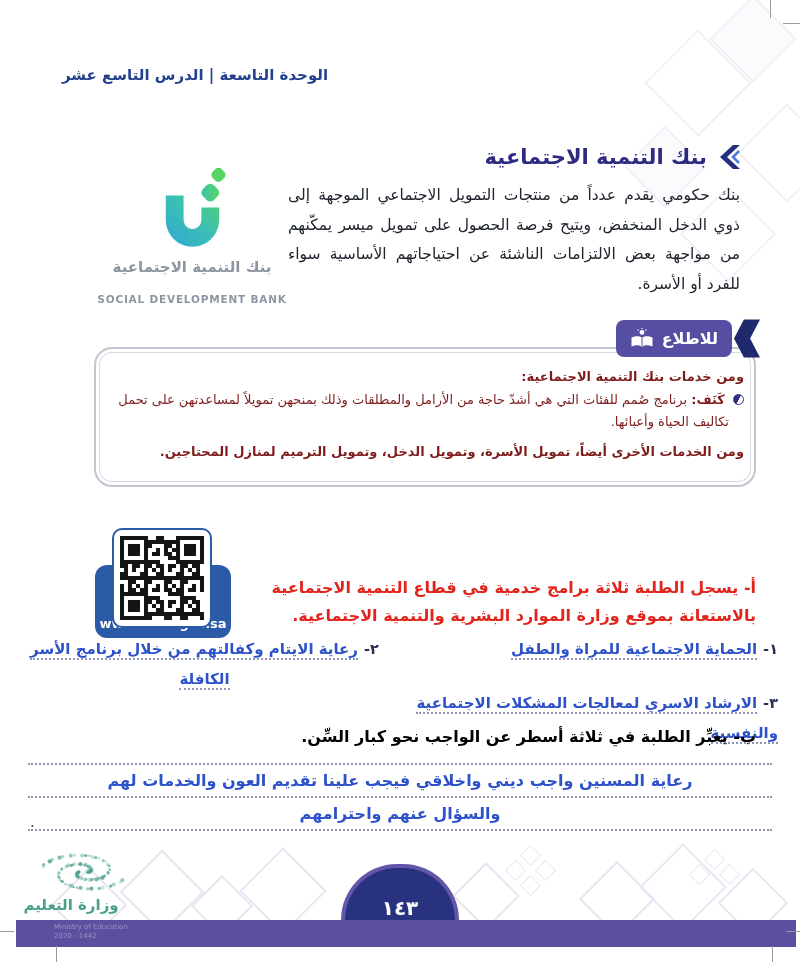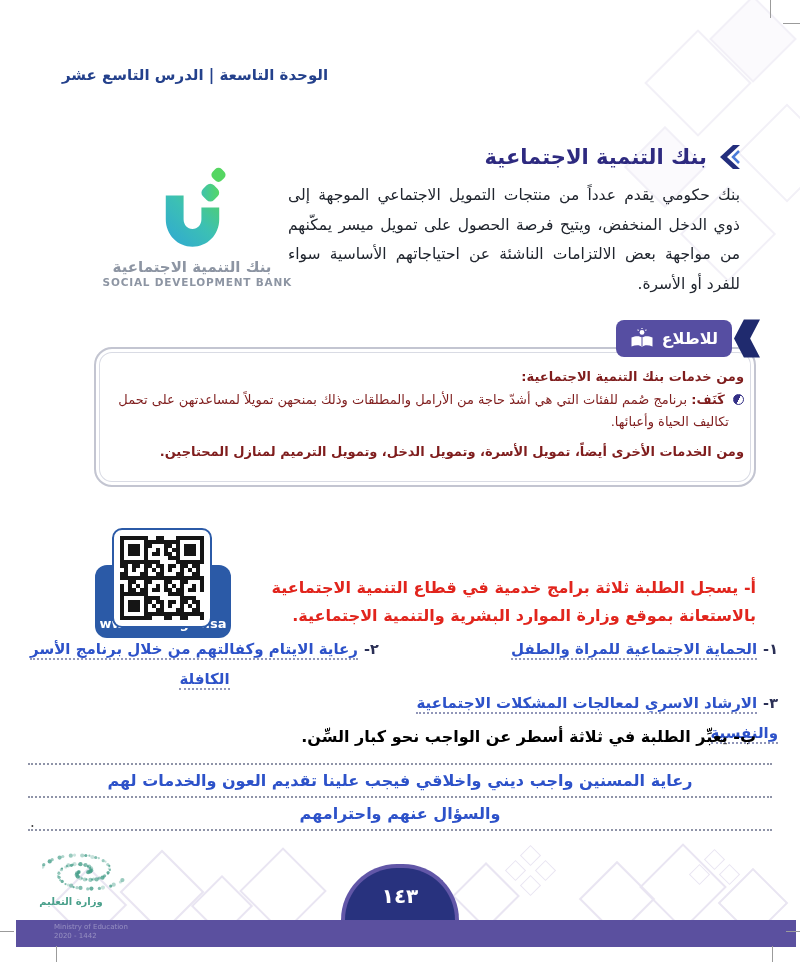--- a/index.html
+++ b/index.html
@@ -18,21 +18,21 @@
 
   .header{position:absolute;left:62px;top:66px;font-size:15px;font-weight:bold;
           color:#24418c;direction:rtl;}
 
   .title-row{position:absolute;right:58px;top:144px;display:flex;align-items:center;
              gap:9px;direction:rtl;}
   .title-row h1{margin:0;font-size:21px;font-weight:bold;color:#2e2a80;}
 
   .logo{position:absolute;left:92px;top:160px;width:200px;text-align:center;}
   .logo-ar{font-size:15px;font-weight:bold;color:#8d95a3;margin-top:2px;direction:rtl;}
-  .logo-en{font-size:10.5px;font-weight:bold;color:#8d95a3;letter-spacing:.8px;margin-top:0;text-align:right;}
+  .logo-en{font-size:10.5px;font-weight:bold;color:#8d95a3;letter-spacing:.8px;margin-top:17px;}
 
   .body-text{position:absolute;right:60px;top:181px;width:452px;margin:0;
              font-size:15.5px;line-height:29.5px;color:#20252e;direction:rtl;text-align:justify;}
 
   .info-box{position:absolute;left:94px;top:347px;width:662px;height:140px;box-sizing:border-box;
             border:2px solid #c3c5d1;border-radius:18px;
             box-shadow:inset 0 0 0 3px #fff,inset 0 0 0 4px #d9dbe4;}
   .info-badge{position:absolute;right:40px;top:320px;display:flex;align-items:stretch;
               height:37px;direction:ltr;z-index:2;gap:10px;}
   .badge-pill{background:#564ea2;border-radius:8px;display:flex;align-items:center;gap:8px;
@@ -85,31 +85,31 @@
 
   .answer-b{position:absolute;left:28px;top:763px;width:744px;direction:rtl;text-align:center;
             color:#2d52c9;font-weight:bold;font-size:16px;}
   .bl1{border-top:2px dotted #8f94a8;border-bottom:2px dotted #8f94a8;line-height:31px;}
   .bl2{border-bottom:2px dotted #8f94a8;line-height:31px;}
   .period{position:absolute;left:2px;top:50px;color:#444;font-size:15px;font-weight:normal;}
 
   .ministry{position:absolute;left:16px;top:848px;width:130px;height:72px;z-index:1;}
   .ministry svg{position:absolute;left:26px;top:0;width:84px;height:46px;}
   .ministry-name{position:absolute;left:0;top:48px;width:110px;text-align:center;color:#49a08b;
-                 font-size:10px;font-weight:bold;direction:rtl;}
+                 font-size:15px;font-weight:bold;direction:rtl;}
 
   .bar{position:absolute;left:16px;top:920px;width:780px;height:27px;background:#5b509f;z-index:4;}
   .bar-en{position:absolute;left:38px;top:3px;color:rgba(255,255,255,.35);font-size:7px;
           line-height:9px;}
 
   .dome{position:absolute;left:341px;top:864px;width:118px;height:56px;box-sizing:border-box;
         background:#28327e;border:4px solid #6257a8;border-bottom:none;
         border-radius:59px 59px 0 0;z-index:5;display:flex;align-items:flex-end;
         justify-content:center;}
-  .dome span{color:#fff;font-size:20px;font-weight:bold;padding-bottom:12px;}
+  .dome span{color:#fff;font-size:20px;font-weight:bold;padding-bottom:0;}
 </style>
 </head>
 <body>
 
 <div class="page">
 
   <div class="diamond" style="left:660px;top:45px;width:72px;height:72px;"></div>
   <div class="diamond f" style="left:722px;top:8px;width:58px;height:58px;"></div>
   <div class="diamond" style="left:752px;top:118px;width:66px;height:66px;"></div>
   <div class="diamond f" style="left:636px;top:138px;width:54px;height:54px;"></div>

